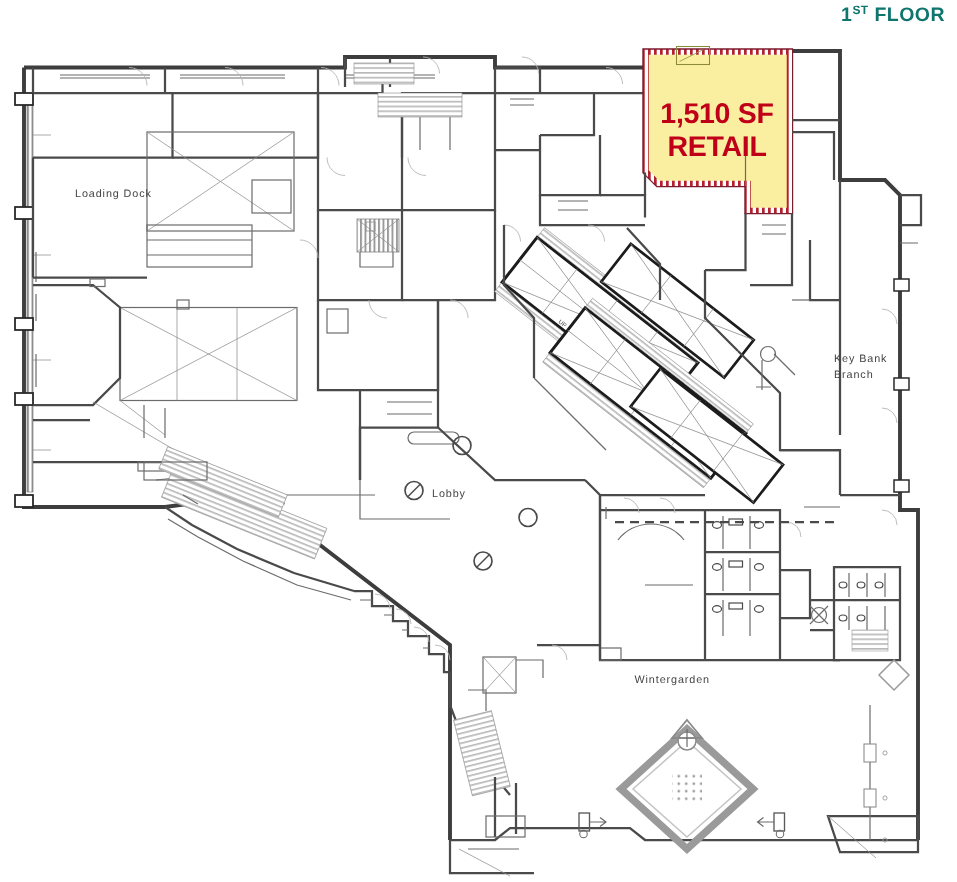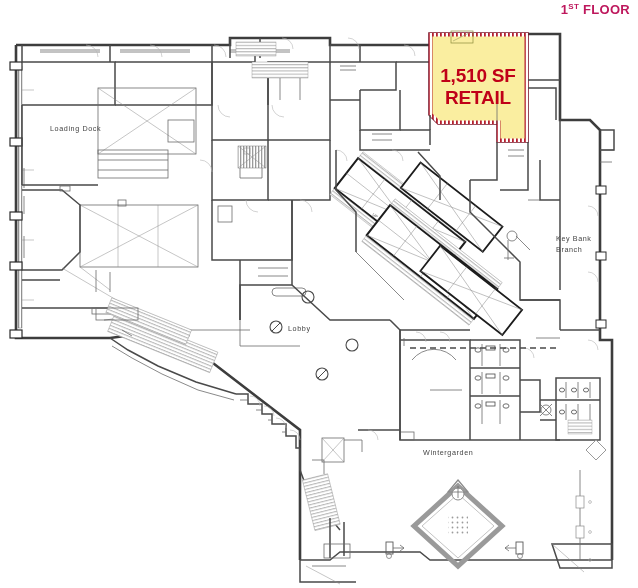--- a/index.html
+++ b/index.html
@@ -21,21 +21,21 @@
     height: 588px;
   }
   .floor-title {
     position: absolute;
     top: 2px;
     right: 8px;
     font-family: "Liberation Sans", sans-serif;
     font-size: 13px;
     font-weight: bold;
     letter-spacing: 0.3px;
-    color: #be185d;
+    color: #0f766e;
     white-space: nowrap;
   }
   .floor-title sup {
     font-size: 8px;
     vertical-align: super;
     font-weight: bold;
   }
   svg { display: block; }
   text { font-family: "Liberation Sans", sans-serif; }
   .room-label {

